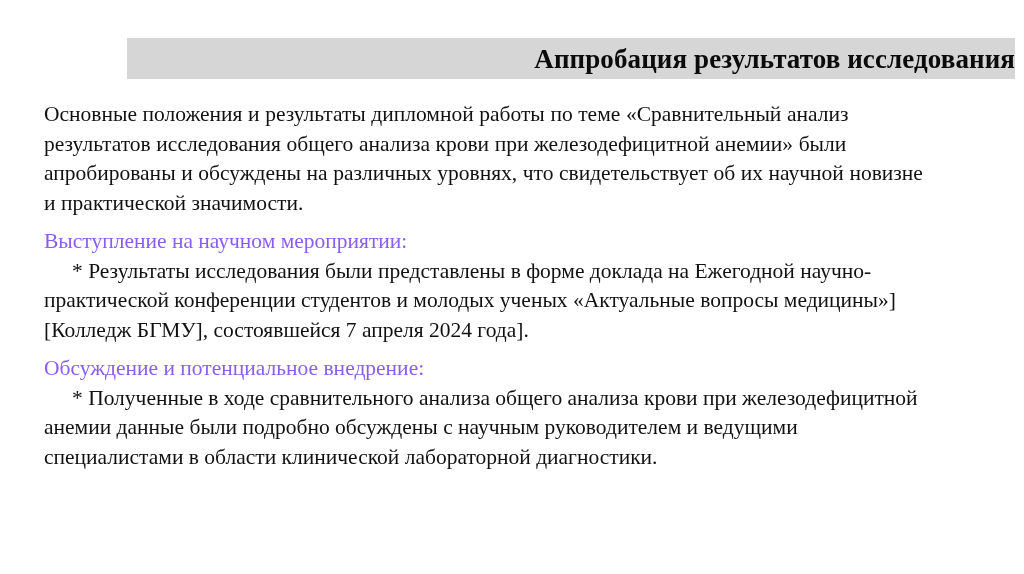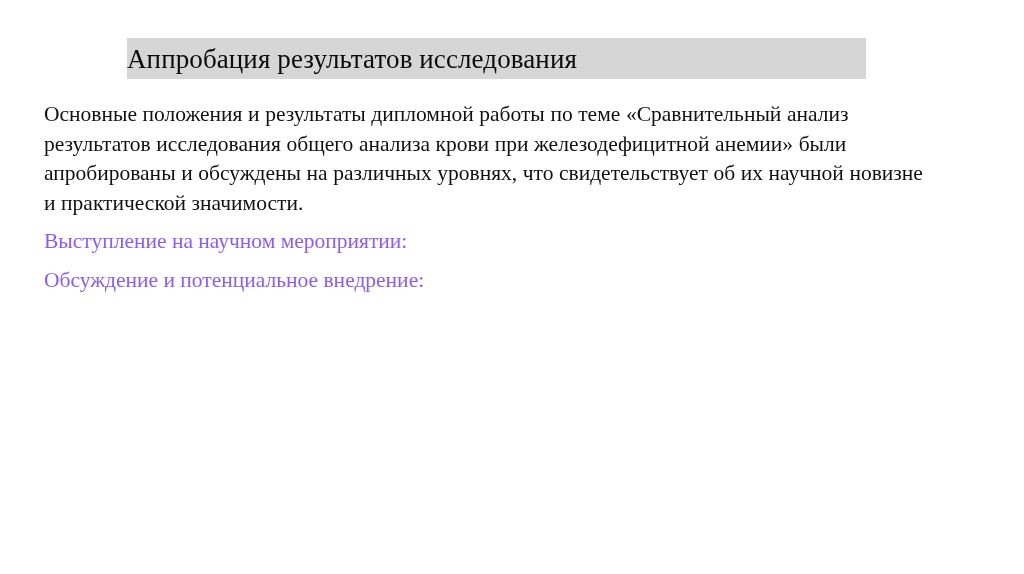--- a/index.html
+++ b/index.html
@@ -22,26 +22,27 @@
     width: 1024px;
     height: 574px;
     box-sizing: border-box;
   }
 
   
   .title-banner {
     position: absolute;
     left: 127px;
     top: 38px;
-    width: 739px;
+    width: 888px;
     height: 41px;
     background: #d6d6d6;
     display: flex;
     align-items: center;
-    justify-content: flex-start;
+    justify-content: flex-end;
+    font-weight: bold;
   }
   .title-text {
     font-family: "Liberation Serif", "DejaVu Serif", serif;
     font-size: 27px;
     line-height: 30px;
     color: #0b0b0b;
     white-space: nowrap;
     letter-spacing: 0.1px;
   }
 
@@ -101,20 +102,22 @@
   <div class="title-banner">
     <div class="title-text">Аппробация результатов исследования</div>
   </div>
 
   <div class="body-area">
 
     <p class="para para-tight">Основные положения и результаты дипломной работы по теме «Сравнительный анализ результатов исследования общего анализа крови при железодефицитной анемии» были апробированы и обсуждены на различных уровнях, что свидетельствует об их научной новизне и практической значимости.</p>
 
     <div class="group">
       <p class="lead-line">Выступление на научном мероприятии:</p>
+      <p class="starred">* Результаты исследования были представлены в форме доклада на Ежегодной научно-практической конференции студентов и молодых ученых «Актуальные вопросы медицины»] [Колледж БГМУ], состоявшейся 7 апреля 2024 года].</p>
     </div>
 
     <div class="group">
       <p class="lead-line">Обсуждение и потенциальное внедрение:</p>
+      <p class="starred">* Полученные в ходе сравнительного анализа общего анализа крови при железодефицитной анемии данные были подробно обсуждены с научным руководителем и ведущими специалистами в области клинической лабораторной диагностики.</p>
     </div>
 
   </div>
 </div>
 
 </body></html>

